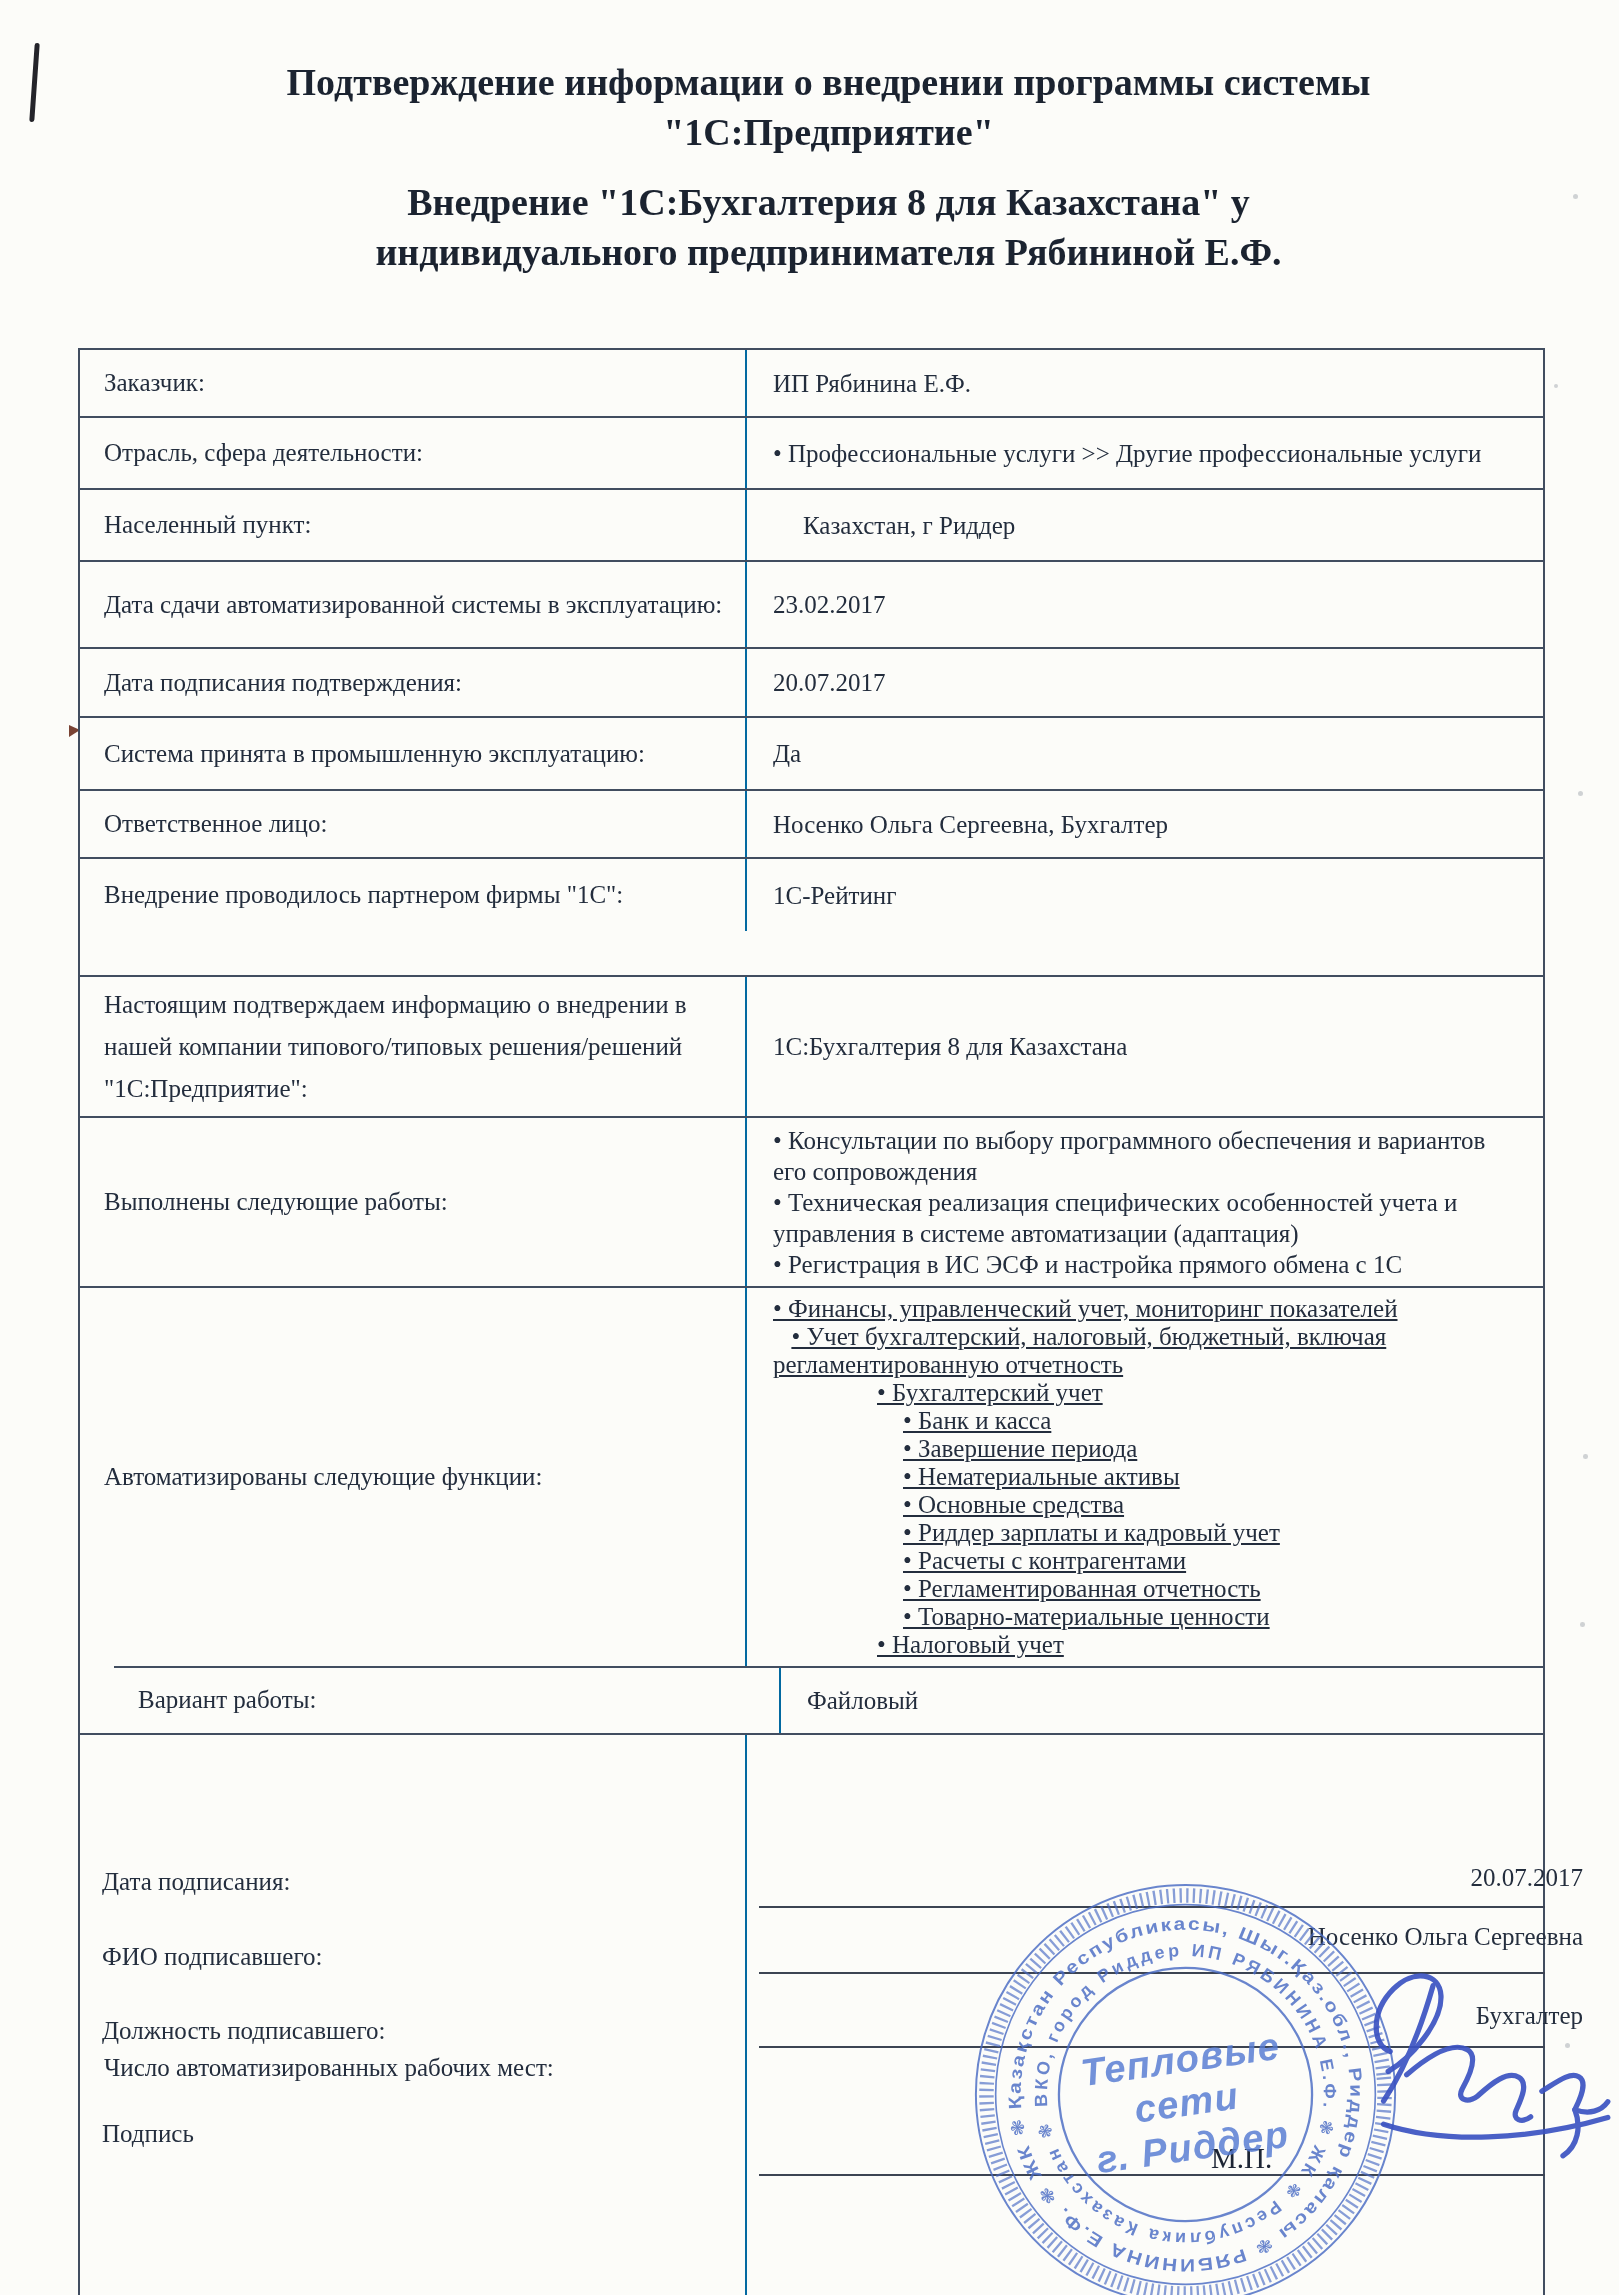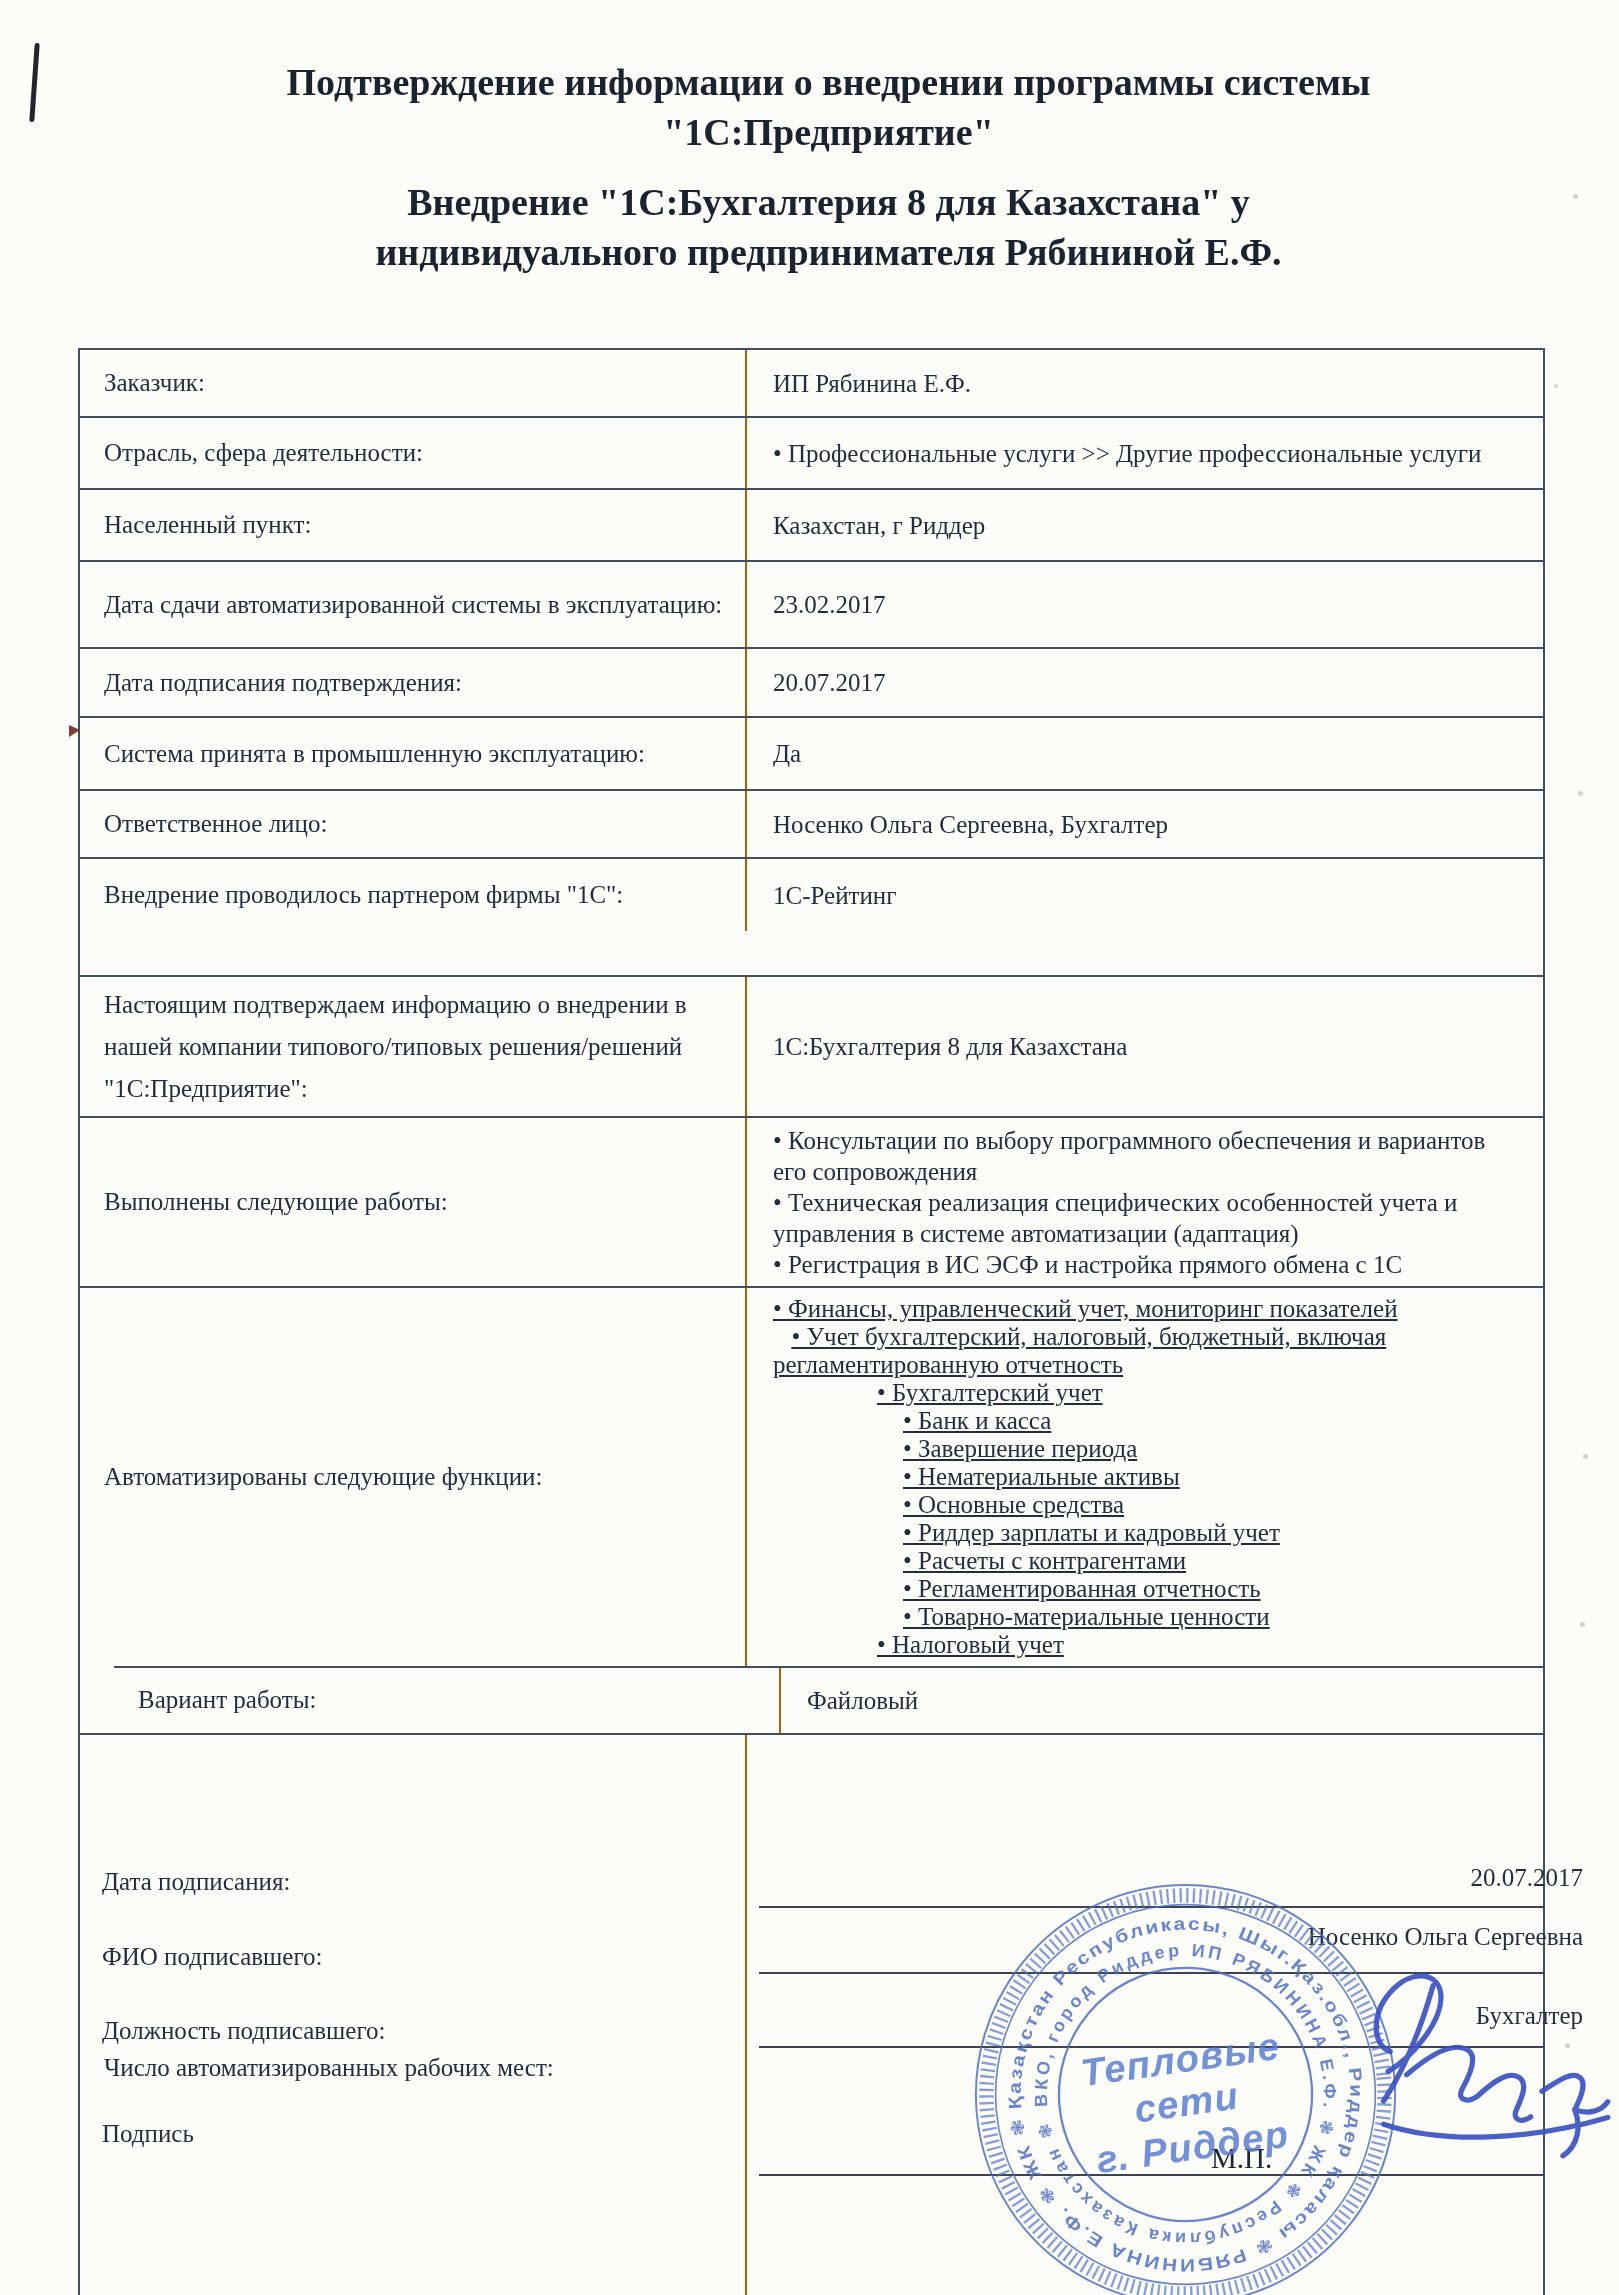--- a/index.html
+++ b/index.html
@@ -26,21 +26,21 @@
     position:absolute;left:78px;top:348px;width:1467px;
     border:2px solid #414d60;
     box-sizing:border-box;
     background:transparent;
   }
   .t-row{display:flex;border-top:2px solid #414d60;box-sizing:border-box;}
   .t-row:first-child{border-top:none;}
   .t-cell{box-sizing:border-box;font-size:25px;}
   .t-label{
     width:667px;flex:0 0 667px;
-    border-right:2px solid #a16207;
+    border-right:2px solid #0369a1;
     padding:6.6px 20px 6.6px 24px;
     display:flex;align-items:center;
     line-height:34px;
     color:#232d3d;
   }
   .t-label.roomy{line-height:42px;}
   .t-value{
     flex:1;
     padding:6.6px 16px 6.6px 26px;
     display:flex;flex-direction:column;justify-content:center;
@@ -110,21 +110,21 @@
         </div>
       </div>
       <div class="t-row" style="min-height: 72px;">
         <div class="t-cell t-label">
           <span>Отрасль, сфера деятельности:</span>
         </div>
         <div class="t-cell t-value">
           <div class="v-line" style="padding-left: 0px;">• Профессиональные услуги &gt;&gt; Другие профессиональные услуги</div>
         </div>
       </div>
-      <div class="t-row" style="min-height: 72px;">
+      <div class="t-row" style="min-height: 72px; gap: 30px;">
         <div class="t-cell t-label">
           <span>Населенный пункт:</span>
         </div>
         <div class="t-cell t-value">
           <div class="v-line" style="padding-left: 0px;">Казахстан, г Риддер</div>
         </div>
       </div>
       <div class="t-row" style="min-height: 87px;">
         <div class="t-cell t-label">
           <span>Дата сдачи автоматизированной системы в эксплуатацию:</span>

